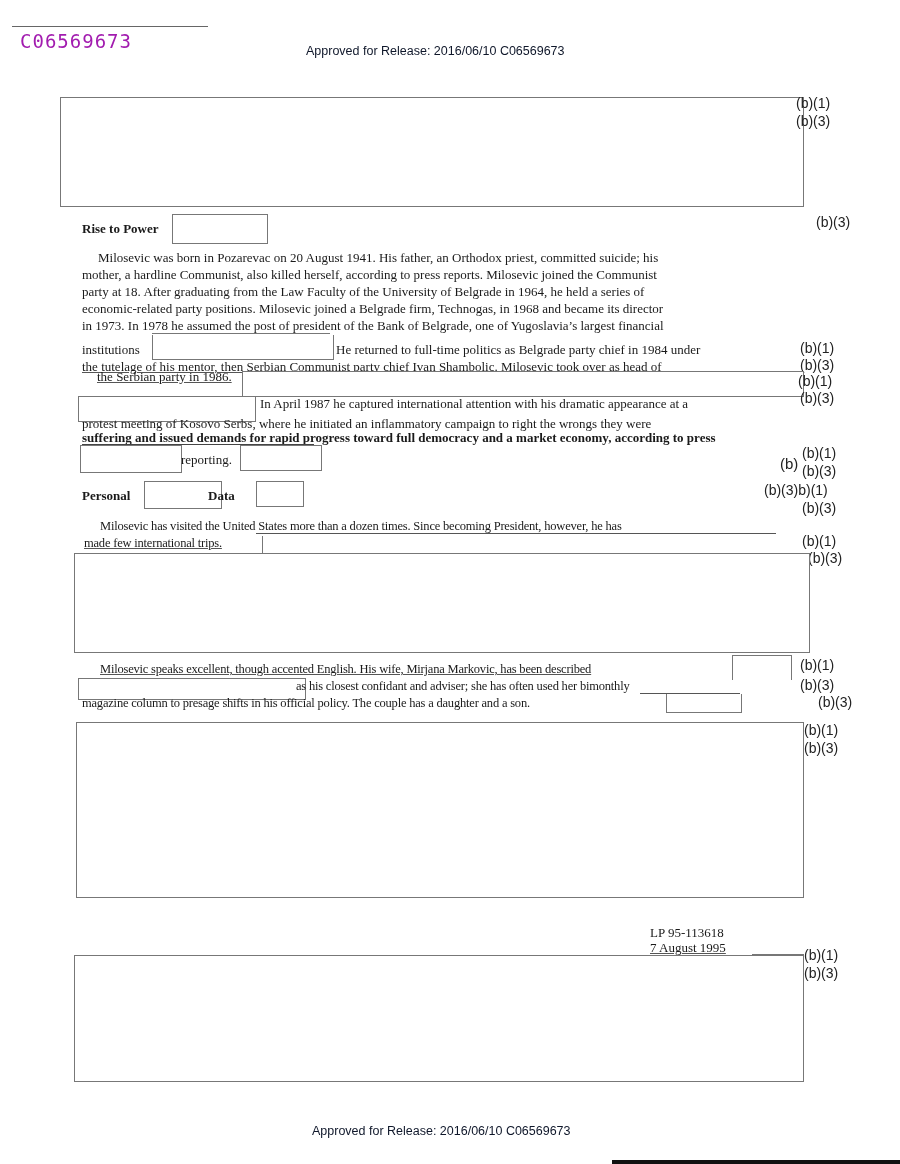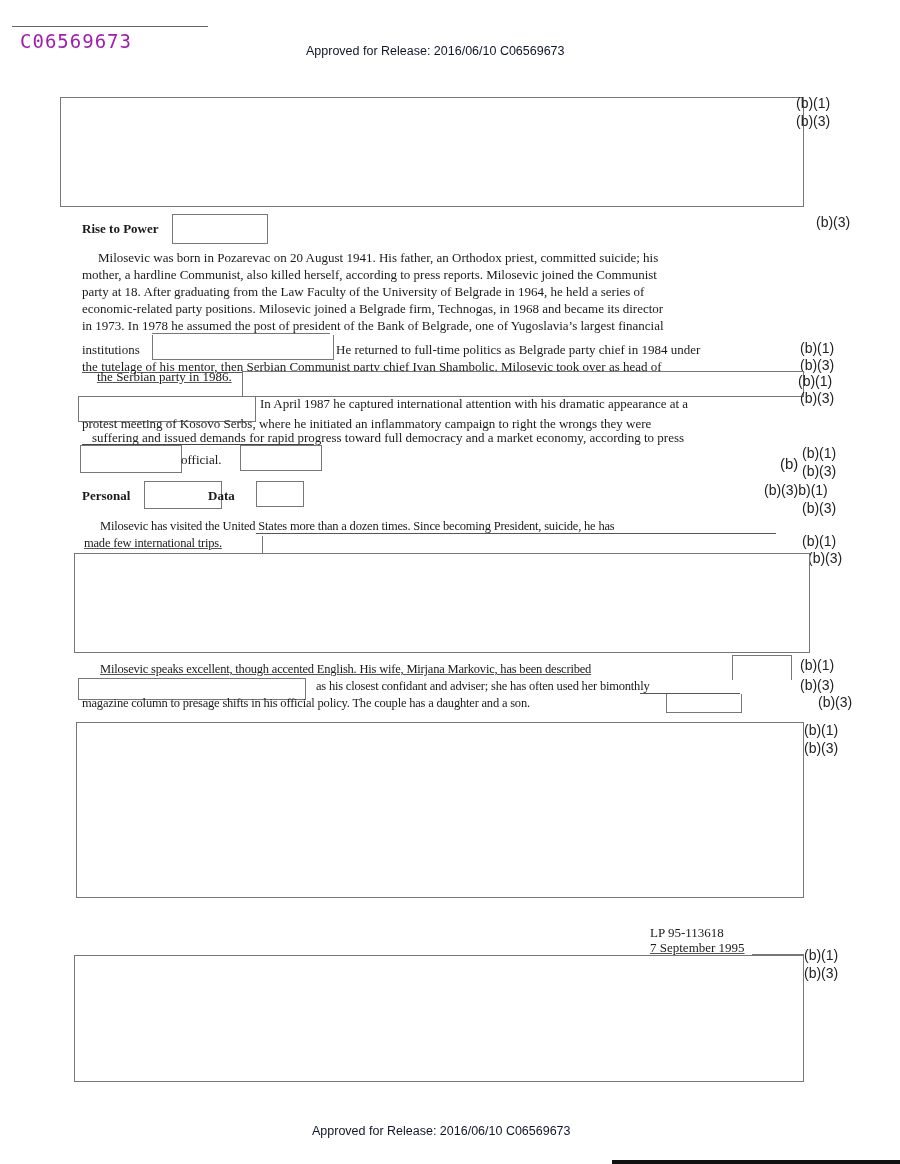--- a/index.html
+++ b/index.html
@@ -49,67 +49,67 @@
 
 <div class="line ul" style="left:82px; top:369px;margin-left:15px;">the Serbian party in 1986.</div>
 <div class="box" style="left:242px; top:371px; width:560px; height:24px;"></div>
 <div class="ex" style="left:798px; top:373px;">(b)(1)</div>
 
 <div class="box" style="left:78px; top:396px; width:176px; height:24px;"></div>
 <div class="line" style="left:260px; top:396px;">In April 1987 he captured international attention with his dramatic appearance at a</div>
 <div class="ex" style="left:800px; top:390px;">(b)(3)</div>
 
 <div class="line" style="left:82px; top:416px;">protest meeting of Kosovo Serbs, where he initiated an inflammatory campaign to right the wrongs they were</div>
-<div class="line" style="left:92px; top:430px;">suffering and issued demands for rapid progress toward full democracy and a market economy, according to press</div>
+<div class="line" style="left:82px; top:430px;font-weight:bold;">suffering and issued demands for rapid progress toward full democracy and a market economy, according to press</div>
 <div class="hr" style="left:82px; top:444px; width:232px; background:#444;"></div>
 
 <div class="box" style="left:80px; top:445px; width:100px; height:26px;"></div>
-<div class="line" style="left:181px; top:452px;">official.</div>
+<div class="line" style="left:181px; top:452px;">reporting.</div>
 <div class="box" style="left:240px; top:445px; width:80px; height:24px;"></div>
 <div class="ex" style="left:802px; top:445px;">(b)(1)</div>
 <div class="ex" style="left:780px; top:456px; font-size:15px;">(b)</div>
 <div class="ex" style="left:802px; top:463px;">(b)(3)</div>
 
 <div class="line heading" style="left:82px; top:488px;">Personal</div>
 <div class="box" style="left:144px; top:481px; width:76px; height:26px;"></div>
 <div class="line heading" style="left:208px; top:488px;">Data</div>
 <div class="box" style="left:256px; top:481px; width:46px; height:24px;"></div>
 <div class="ex" style="left:764px; top:482px;">(b)(3)b)(1)</div>
 <div class="ex" style="left:802px; top:500px;">(b)(3)</div>
 
-<div class="line narrow" style="left:100px; top:519px;">Milosevic has visited the United States more than a dozen times.  Since becoming President, suicide, he has</div>
+<div class="line narrow" style="left:100px; top:519px;">Milosevic has visited the United States more than a dozen times.  Since becoming President, however, he has</div>
 <div class="hr" style="left:256px; top:533px; width:520px; background:#555;"></div>
 <div class="line narrow ul" style="left:84px; top:536px;">made few international trips.</div>
 <div class="ex" style="left:802px; top:533px;">(b)(1)</div>
 
 <div class="box" style="left:262px; top:536px; width:538px; height:20px; border-top:none; border-right:none;"></div>
 <div class="hr" style="left:800px; top:556px; width:10px;"></div>
 <div class="ex" style="left:808px; top:550px;">(b)(3)</div>
 
 <div class="box" style="left:74px; top:553px; width:734px; height:98px;"></div>
 
 <div class="line narrow ul" style="left:100px; top:662px;">Milosevic speaks excellent, though accented English.  His wife, Mirjana Markovic, has been described</div>
 <div class="box" style="left:732px; top:655px; width:58px; height:24px; border-bottom:none;"></div>
 <div class="ex" style="left:800px; top:657px;">(b)(1)</div>
 
 <div class="box" style="left:78px; top:678px; width:226px; height:20px;"></div>
-<div class="line narrow" style="left:316px; top:679px;">as his closest confidant and adviser; she has often used her bimonthly</div>
+<div class="line narrow" style="left:296px; top:679px;">as his closest confidant and adviser; she has often used her bimonthly</div>
 <div class="hr" style="left:640px; top:693px; width:100px; background:#555;"></div>
 <div class="ex" style="left:800px; top:677px;">(b)(3)</div>
 
 <div class="line narrow" style="left:82px; top:696px;">magazine column to presage shifts in his official policy.  The couple has a daughter and a son.</div>
 <div class="box" style="left:666px; top:694px; width:74px; height:18px; border-top:none;"></div>
 <div class="ex" style="left:818px; top:694px;">(b)(3)</div>
 
 <div class="box" style="left:76px; top:722px; width:726px; height:174px;"></div>
 <div class="ex" style="left:804px; top:722px;">(b)(1)</div>
 <div class="ex" style="left:804px; top:740px;">(b)(3)</div>
 
 <div class="line" style="left:650px; top:925px;">LP 95-113618</div>
-<div class="line ul" style="left:650px; top:940px;">7 September 1995</div>
+<div class="line ul" style="left:650px; top:940px;">7 August 1995</div>
 
 <div class="box" style="left:74px; top:955px; width:728px; height:125px;"></div>
 <div class="hr" style="left:752px; top:954px; width:52px;"></div>
 <div class="ex" style="left:804px; top:947px;">(b)(1)</div>
 <div class="ex" style="left:804px; top:965px;">(b)(3)</div>
 
 <div class="abs sans release" style="left:312px; top:1124px;">Approved for Release: 2016/06/10 C06569673</div>
 <div class="abs" style="left:612px; top:1160px; width:288px; height:4px; background:#111;"></div>
 
 </body></html>

